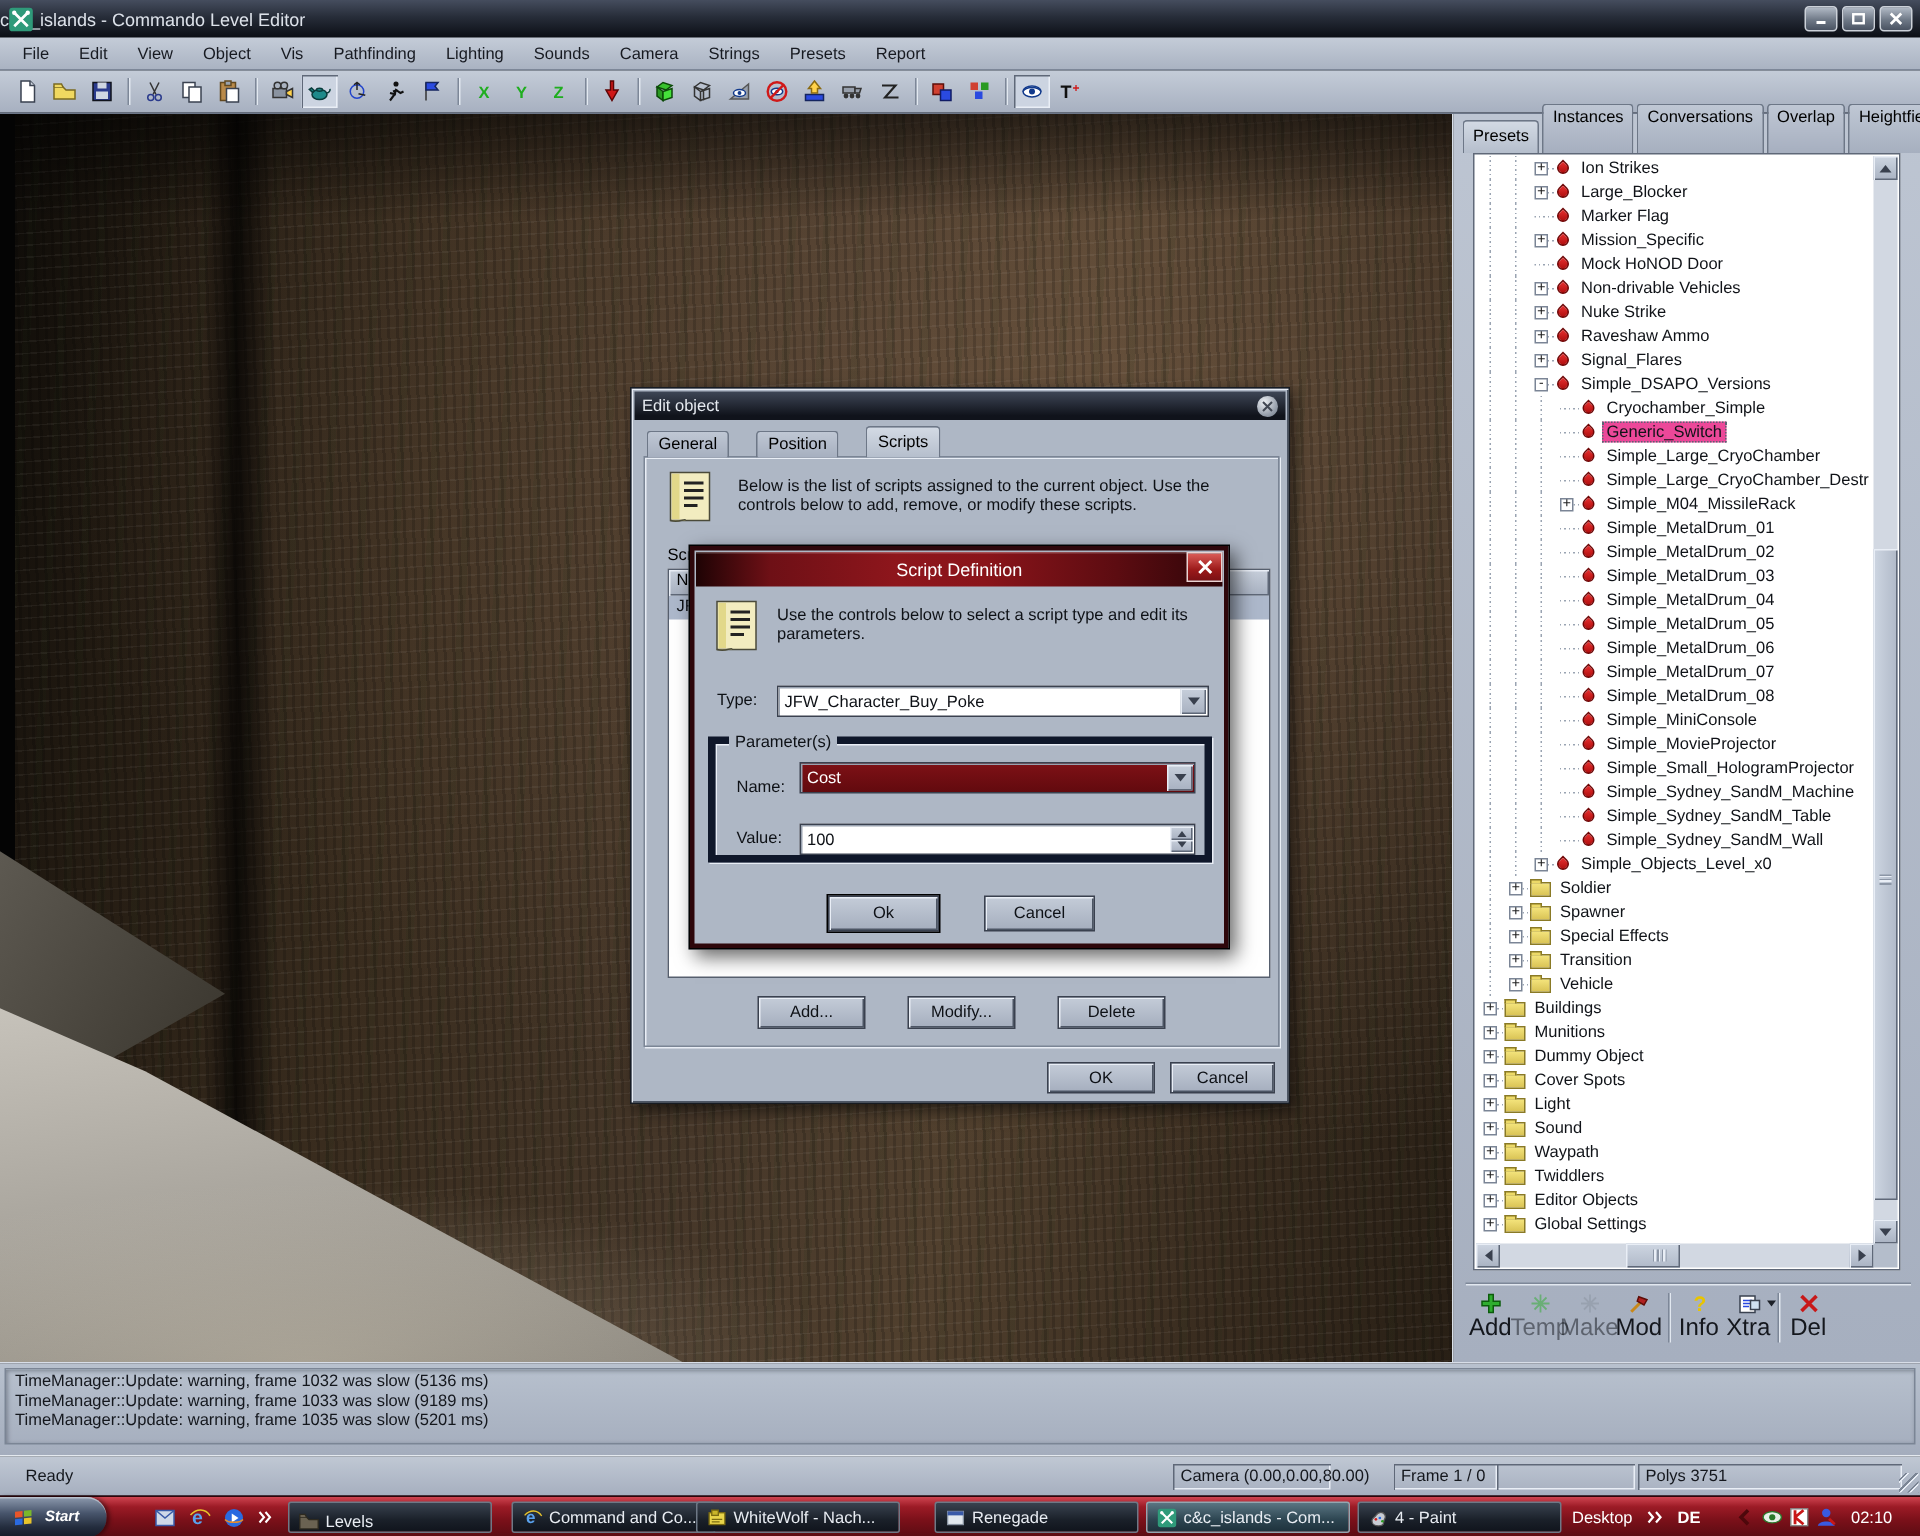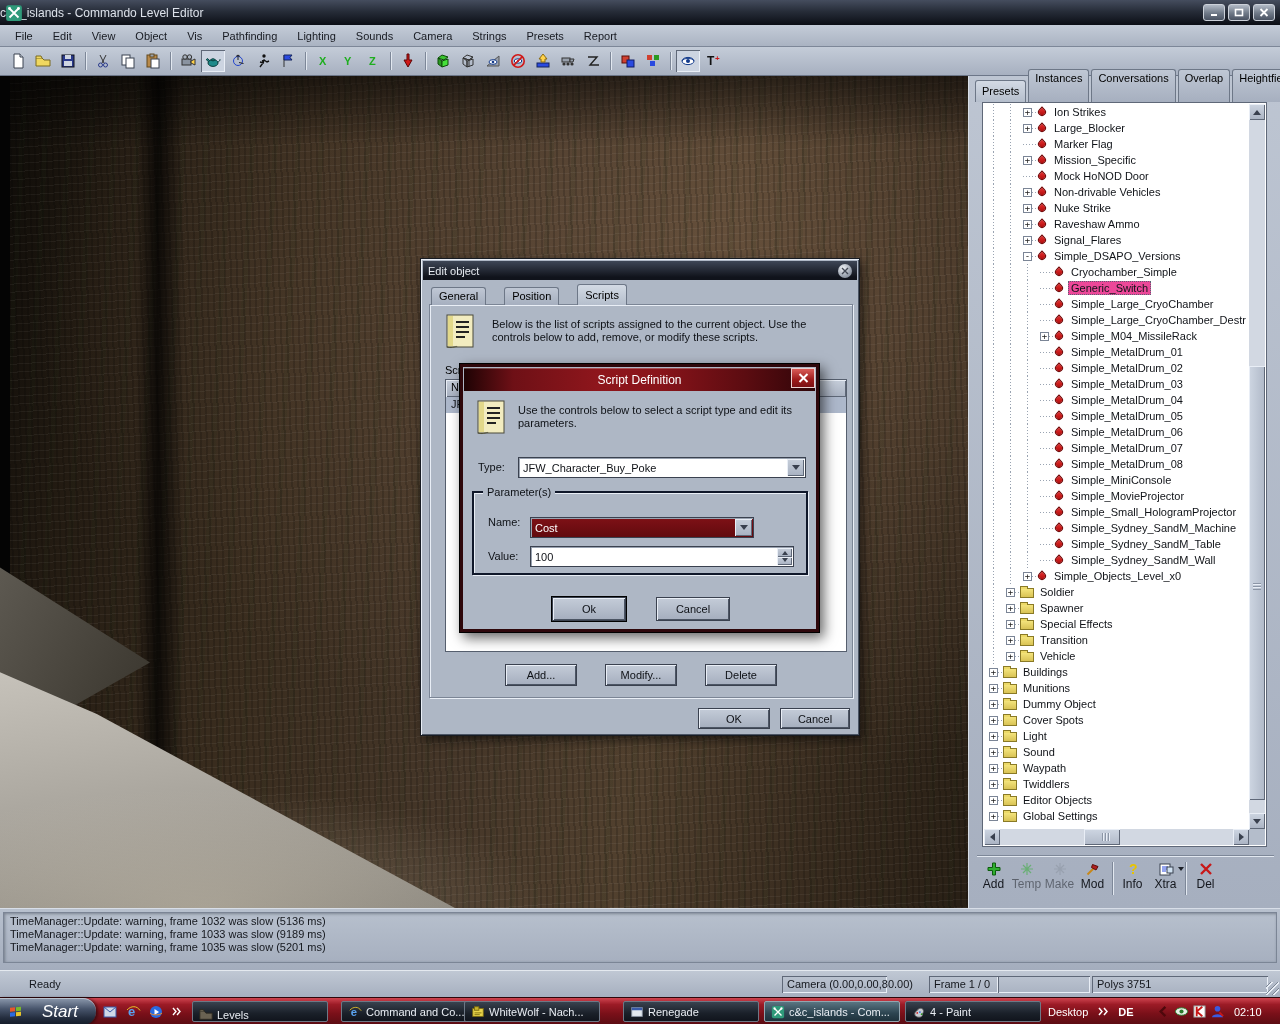--- a/index.html
+++ b/index.html
@@ -62,21 +62,21 @@
   .arr.up{border-bottom:5px solid #39404e;margin-top:-4px;}
   .arr.down{border-top:5px solid #39404e;margin-bottom:-4px;}
   .arr.left{border-right:5px solid #39404e;margin-left:-4px;}
   .arr.right{border-left:5px solid #39404e;margin-right:-4px;}
   .thumbv{position:absolute;left:0;top:262px;width:16px;height:434px;background:linear-gradient(90deg,#ced6e2,#b0b9c8);box-shadow:inset 1px 1px 0 #e9eef6,inset -1px -1px 0 #5f6878;}
   .thumbv::after{content:"";position:absolute;left:4px;top:50%;width:8px;height:7px;background:repeating-linear-gradient(180deg,#8c96a6 0 1px,#e9eef6 1px 2px,rgba(0,0,0,0) 2px 3px);}
   .thumbh{position:absolute;left:100px;top:0;width:36px;height:16px;background:linear-gradient(180deg,#ced6e2,#b0b9c8);box-shadow:inset 1px 1px 0 #e9eef6,inset -1px -1px 0 #5f6878;}
   .thumbh::after{content:"";position:absolute;top:4px;left:50%;height:8px;width:9px;background:repeating-linear-gradient(90deg,#8c96a6 0 1px,#e9eef6 1px 2px,rgba(0,0,0,0) 2px 3px);}
   .rtools{position:absolute;left:8px;top:779px;right:6px;height:48px;border-top:1px solid #7d8798;box-shadow:inset 0 1px 0 #e2e8f0;display:flex;align-items:flex-start;padding-top:5px;}
   .rbtn{width:33px;display:flex;flex-direction:column;align-items:center;gap:0;position:relative;}
-  .rbtn .lbl{font-size:12px;color:#14171d;}
+  .rbtn .lbl{font-size:16px;color:#14171d;}
   .rbtn.disabled{opacity:.5;}
   .rsep{width:1px;align-self:stretch;background:#7d8798;box-shadow:1px 0 0 #e2e8f0;margin:1px 3px 8px;}
   .ddarr{position:absolute;right:-2px;top:6px;width:0;height:0;border:3px solid rgba(0,0,0,0);border-top:4px solid #1c2028;}
 
   
   .dlg{position:absolute;background:#aeb7c5;border:1px solid #171b22;box-shadow:inset 1px 1px 0 #e9eef6,inset -1px -1px 0 #4c5564,3px 4px 10px rgba(0,0,0,.55);}
   .eo{left:420px;top:258px;width:440px;height:478px;z-index:4;}
   .eo-title{height:19px;margin:2px;background:linear-gradient(180deg,#3e4656,#10131b 85%);display:flex;align-items:center;color:#e6eaf0;padding:0 5px;}
   .eo-close{margin-left:auto;width:14px;height:14px;border-radius:50%;background:radial-gradient(circle at 35% 30%,#eef1f5,#9ba3af 60%,#6e7785);display:flex;align-items:center;justify-content:center;}
   .etabs{position:absolute;left:10px;top:26px;display:flex;align-items:flex-end;height:20px;z-index:2;}
@@ -100,34 +100,34 @@
   .sd-desc{position:absolute;left:58px;top:40px;width:276px;line-height:13px;color:#0e1116;}
   .sd-lbl{position:absolute;color:#0e1116;}
   .combo{position:absolute;height:21px;background:#fff;border:1px solid #3a414f;box-shadow:inset 1px 1px 0 #99a2b0;display:flex;align-items:center;padding:0 20px 0 4px;color:#0e1116;}
   .cab{position:absolute;right:1px;top:1px;bottom:1px;width:17px;background:linear-gradient(180deg,#c7cfdb,#a8b1c1);box-shadow:inset 1px 1px 0 #e9eef6,inset -1px -1px 0 #5f6878;display:flex;align-items:center;justify-content:center;}
   .combo.redsel{background:linear-gradient(180deg,#7e1116,#620a0e);color:#fff;}
   .spins{position:absolute;right:1px;top:1px;bottom:1px;width:15px;display:flex;flex-direction:column;}
   .spb{flex:1;background:linear-gradient(180deg,#c7cfdb,#a8b1c1);box-shadow:inset 1px 1px 0 #e9eef6,inset -1px -1px 0 #5f6878;display:flex;align-items:center;justify-content:center;}
   .sarr{width:0;height:0;border:3px solid rgba(0,0,0,0);}
   .sarr.up{border-bottom:4px solid #39404e;margin-top:-2px;}
   .sarr.down{border-top:4px solid #39404e;margin-bottom:-2px;}
-  .gbox{position:absolute;border:2px solid #0f172a;box-shadow:inset 1px 1px 0 #e9eef6,1px 1px 0 #e9eef6;}
+  .gbox{position:absolute;border:5px solid #0f172a;box-shadow:inset 1px 1px 0 #e9eef6,1px 1px 0 #e9eef6;}
   .glegend{position:absolute;top:-7px;left:9px;background:#aeb7c5;padding:0 4px;color:#0e1116;}
 
   
   .logwrap{position:absolute;left:0;top:908px;width:1280px;height:62px;background:linear-gradient(180deg,#b8c1ce,#a4adbd);border-top:1px solid #d8dee8;}
   .logbox{position:absolute;left:3px;top:3px;right:3px;bottom:7px;border:1px solid #7b8595;box-shadow:inset 1px 1px 3px rgba(36,42,54,.4);padding:2px 6px;line-height:13px;color:#14171d;}
   .statusbar{position:absolute;left:0;top:970px;width:1280px;height:27px;background:linear-gradient(180deg,#c0c8d4,#a6afbf);border-top:1px solid #e4e9ef;}
-  .ready{position:absolute;left:19px;top:7px;color:#14171d;padding-left:10px;}
+  .ready{position:absolute;left:7px;top:7px;color:#14171d;padding-left:10px;}
   .pane{position:absolute;top:5px;height:17px;box-shadow:inset 1px 1px 0 #5f6878,inset -1px -1px 0 #e9eef6;padding:2px 5px;white-space:nowrap;color:#14171d;}
   .grip{position:absolute;right:1px;bottom:2px;width:13px;height:13px;background:repeating-linear-gradient(135deg,rgba(0,0,0,0) 0 3px,#7b8595 3px 4px,#e9eef6 4px 5px);}
 
   
   .taskbar{position:absolute;left:0;top:997px;width:1280px;height:27px;background:linear-gradient(180deg,#cf4450 0%,#9c1b26 25%,#7a1019 60%,#5c0c13 100%);border-top:1px solid #2e050a;}
-  .start{position:absolute;left:0;top:0;height:27px;padding:0 18px 0 8px;display:flex;align-items:center;gap:18px;color:#fff;font-weight:normal;font-style:italic;font-size:17px;background:linear-gradient(180deg,#8d9aae 0%,#48556c 40%,#232c3d 75%,#141b28 100%);border-radius:0 13px 13px 0;box-shadow:inset 0 1px 0 rgba(255,255,255,.4),2px 0 3px rgba(0,0,0,.45);}
+  .start{position:absolute;left:0;top:0;height:27px;padding:0 18px 0 8px;display:flex;align-items:center;gap:6px;color:#fff;font-weight:bold;font-style:italic;font-size:10px;background:linear-gradient(180deg,#8d9aae 0%,#48556c 40%,#232c3d 75%,#141b28 100%);border-radius:0 13px 13px 0;box-shadow:inset 0 1px 0 rgba(255,255,255,.4),2px 0 3px rgba(0,0,0,.45);}
   .ql{position:absolute;left:102px;top:0;height:27px;display:flex;align-items:center;gap:7px;}
   .task{position:absolute;top:3px;height:21px;width:136px;display:flex;align-items:center;gap:4px;padding:0 6px;background:linear-gradient(180deg,#39424f,#1a2029 60%,#10141c);border:1px solid #6e7886;border-radius:2px;color:#e9edf3;white-space:nowrap;overflow:hidden;}
   .task.active{background:linear-gradient(180deg,#5a7582,#2c4450 60%,#1e323c);border-color:#93a6b0;}
   .deskband{position:absolute;left:1048px;top:0;height:27px;display:flex;align-items:center;gap:9px;color:#fff;}
   .tray{position:absolute;left:1156px;top:0;height:27px;display:flex;align-items:center;gap:4px;color:#fff;}
   .clock{margin-left:5px;font-size:11px;}
   .ic{display:inline-flex;align-items:center;justify-content:center;line-height:0;}
 </style>
 </head>
 <body>
@@ -981,21 +981,21 @@
     <span class="sd-lbl" style="left:18px;top:97px">Type:</span>
     <div class="combo" style="left:58px;top:93px;width:288px">
       <span>JFW_Character_Buy_Poke</span>
       <span class="cab">
           <span class="arr" style="border-top:5px solid #39404e;margin-bottom:-4px"></span>
         </span>
     </div>
     <div class="gbox" style="left:12px;top:127px;width:336px;height:84px">
       <span class="glegend">Parameter(s)</span>
       <span class="sd-lbl" style="left:14px;top:23px">Name:</span>
-      <div class="combo redsel" style="left:56px;top:24px;width:224px">
+      <div class="combo redsel" style="left:56px;top:12px;width:264px">
         <span>Cost</span>
         <span class="cab">
             <span class="arr" style="border-top:5px solid #39404e;margin-bottom:-4px"></span>
           </span>
       </div>
       <span class="sd-lbl" style="left:14px;top:57px">Value:</span>
       <div class="combo" style="left:56px;top:53px;width:264px;padding-right:17px">
         <span>100</span>
         <span class="spins">
           <span class="spb">

